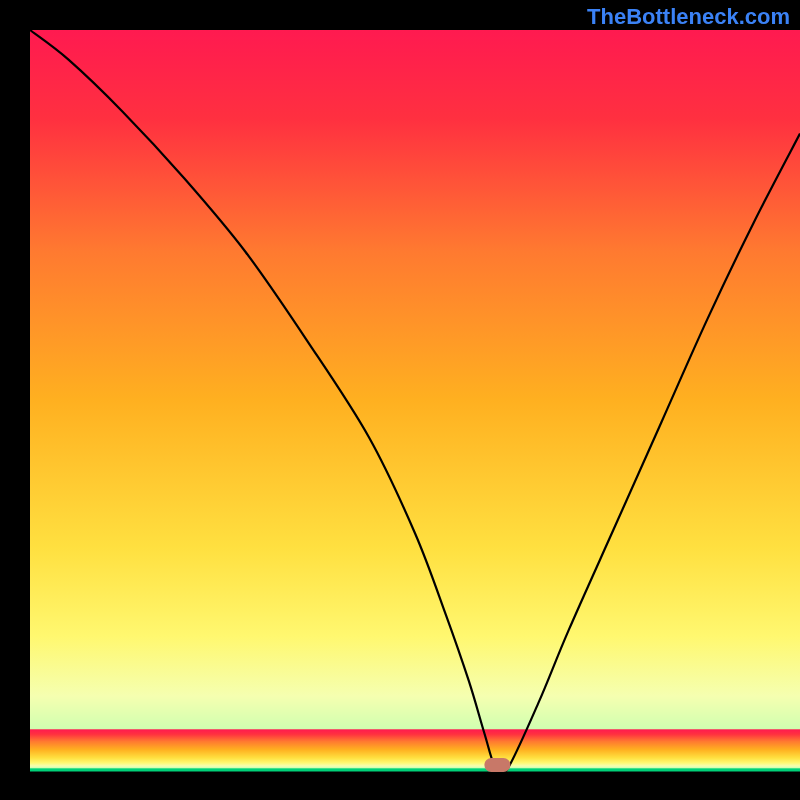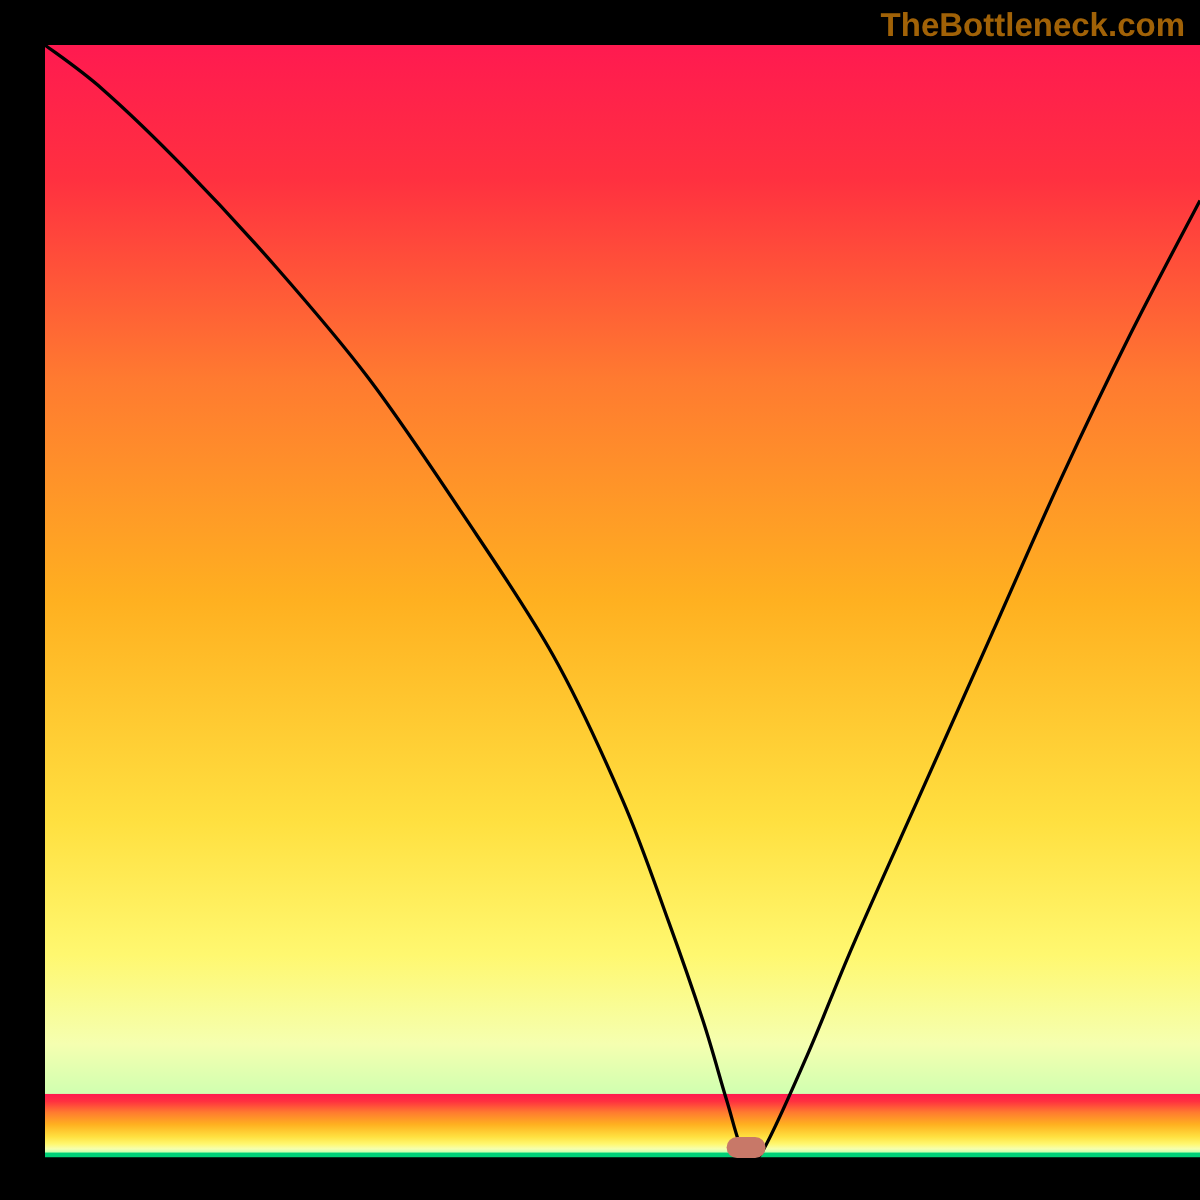--- a/index.html
+++ b/index.html
@@ -13,21 +13,21 @@
   }
   .container {
     position: relative;
     width: 800px;
     height: 800px;
   }
   .watermark {
     position: absolute;
     top: 4px;
     right: 10px;
-    color: #a16207;
+    color: #3b82f6;
     font-size: 22px;
     font-weight: bold;
     z-index: 10;
   }
   svg {
     display: block;
   }
 </style>
 </head>
 <body>

